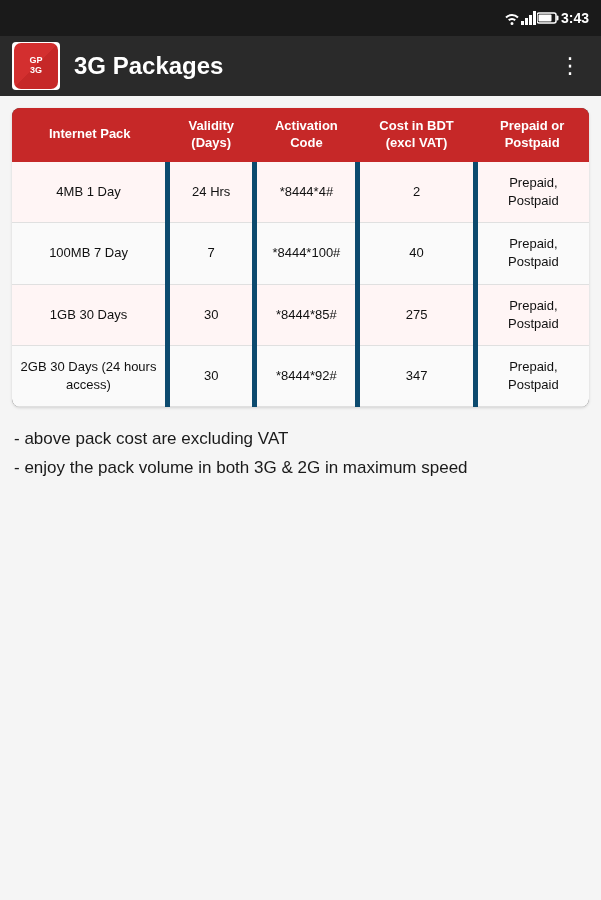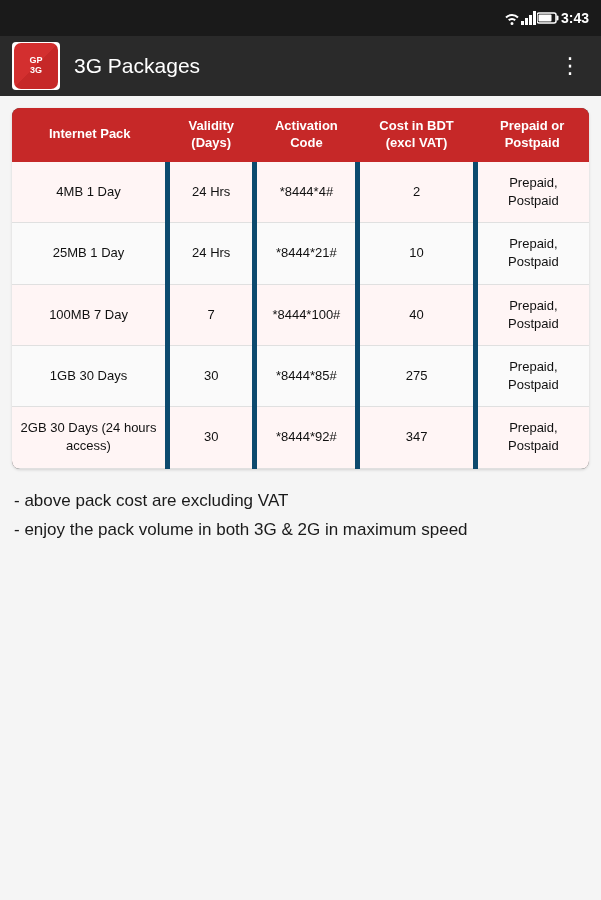--- a/index.html
+++ b/index.html
@@ -61,22 +61,22 @@
     .logo-text {
       color: white;
       font-size: 9px;
       font-weight: bold;
       text-align: center;
       line-height: 1.1;
     }
     .app-title {
       flex: 1;
       color: white;
-      font-size: 21px;
-      font-weight: normal;
+      font-size: 24px;
+      font-weight: bold;
     }
     .more-icon {
       color: white;
       font-size: 22px;
       cursor: pointer;
       padding: 4px 8px;
     }
 
     
     .content {
@@ -190,27 +190,20 @@
       </thead>
       <tbody id="table-body">
       <tr>
             <td>4MB 1 Day</td>
             <td>24 Hrs</td>
             <td>*8444*4#</td>
             <td>2</td>
             <td>Prepaid, Postpaid</td>
           </tr>
           <tr>
-            <td>25MB 1 Day</td>
-            <td>24 Hrs</td>
-            <td>*8444*21#</td>
-            <td>10</td>
-            <td>Prepaid, Postpaid</td>
-          </tr>
-          <tr>
             <td>100MB 7 Day</td>
             <td>7</td>
             <td>*8444*100#</td>
             <td>40</td>
             <td>Prepaid, Postpaid</td>
           </tr>
           <tr>
             <td>1GB 30 Days</td>
             <td>30</td>
             <td>*8444*85#</td>

